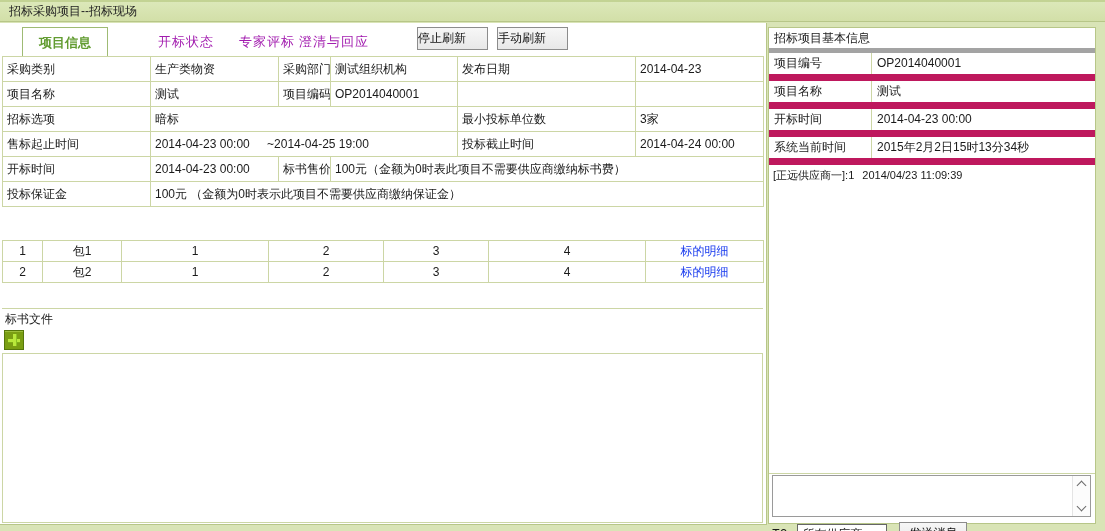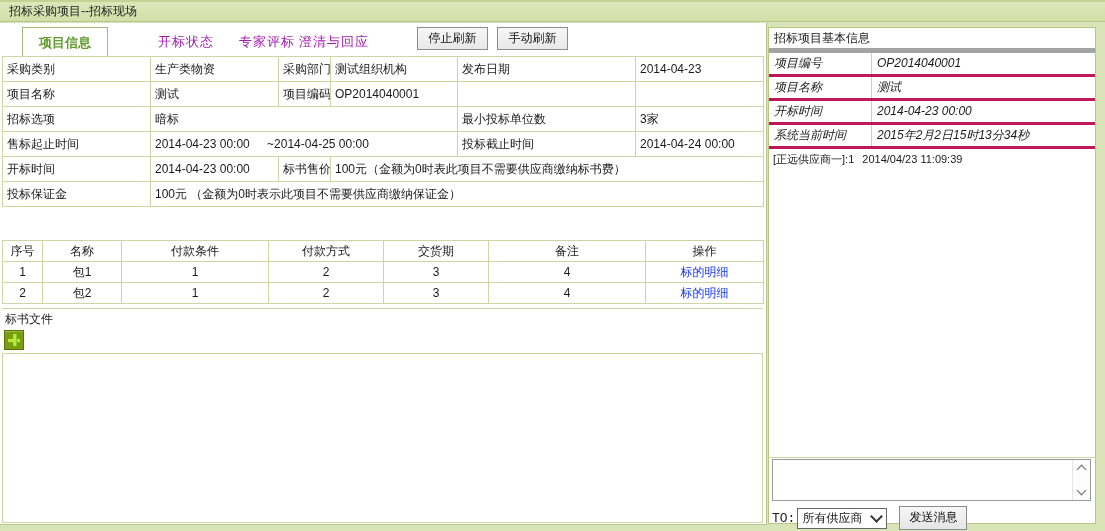--- a/index.html
+++ b/index.html
@@ -17,21 +17,21 @@
   .left-panel{position:absolute;left:0;top:23px;width:766px;height:501px;background:#fff;
               border-right:1px solid #b7c688;border-bottom:1px solid #b7c688;box-sizing:content-box;}
 
   .tab-active{position:absolute;left:22px;top:4px;width:84px;height:29px;background:#fff;
               border:1px solid #9fbb74;border-bottom:none;color:#629c31;font-weight:bold;
               text-align:center;line-height:29px;font-size:13px;cursor:pointer;}
   .tab{position:absolute;top:4px;height:29px;line-height:29px;color:#a21caf;font-size:13px;
        letter-spacing:1px;cursor:pointer;}
   .tab2{left:158px;} .tab3{left:239px;} .tab4{left:299px;}
   .btn{position:absolute;top:4px;width:71px;height:23px;background:linear-gradient(#f7f7f7,#e8e8e8);
-       border:1px solid #8c8c8c;font-size:12px;text-align:center;line-height:21px;cursor:pointer;
+       border:1px solid #8c8c8c;font-size:12px;line-height:21px;cursor:pointer;
        box-sizing:border-box;color:#111;}
   .btn-stop{left:417px;} .btn-manual{left:497px;}
 
   table{border-collapse:collapse;table-layout:fixed;}
   td,th{border:1px solid #ccd6a5;padding:0 4px;font-size:12px;font-weight:normal;
         overflow:hidden;white-space:nowrap;}
 
   .form-table{position:absolute;left:2px;top:33px;width:761px;}
   .form-table td{height:24px;}
   .tilde{margin-left:14px;}
@@ -48,21 +48,21 @@
   .add-btn::before{content:"";position:absolute;left:3px;top:8px;width:12px;height:3px;
            background:#b9e83b;box-shadow:0 1px 0 #7fae17;}
   .add-btn::after{content:"";position:absolute;left:8px;top:3px;width:3px;height:12px;
            background:#b9e83b;box-shadow:1px 0 0 #8cc223;}
   .file-list{border:1px solid #ccd6a5;height:168px;background:#fff;}
 
   
   .right-panel{position:absolute;left:768px;top:27px;width:328px;height:497px;background:#fff;
                border:1px solid #b7c688;box-sizing:border-box;}
   .rp-title{height:20px;line-height:20px;padding-left:5px;border-bottom:5px solid #a3a3a3;}
-  .rp-field{display:flex;height:21px;line-height:21px;border-bottom:3px solid #be185d;font-style:italic;}
+  .rp-field{display:flex;height:21px;line-height:21px;border-bottom:7px solid #be185d;}
   .rp-label{width:103px;padding-left:5px;border-right:1px solid #ccd6a5;box-sizing:border-box;}
   .rp-value{flex:1;padding-left:5px;white-space:nowrap;overflow:hidden;}
   .rp-log{height:302px;padding:3px 4px;font-size:11px;border-bottom:1px solid #ccd6a5;
           white-space:nowrap;overflow:hidden;}
   .rp-log .log-time{margin-left:8px;}
   .rp-msg-label{height:15px;line-height:15px;padding:1px 0 0 3px;}
   .msg-box{position:relative;margin:1px 4px 0 3px;height:42px;border:1px solid #9a9a9a;
            background:#fff;box-sizing:border-box;}
   .msg-scroll{position:absolute;right:0;top:0;bottom:0;width:17px;background:#fcfcfc;
               border-left:1px solid #e4e4e4;}
@@ -125,21 +125,21 @@
       <tr>
         <td>招标选项</td>
         <td colspan="3">暗标</td>
         <td>最小投标单位数</td>
         <td>3家</td>
       </tr>
       <tr>
         <td>售标起止时间</td>
         <td colspan="3">
           <span>2014-04-23 00:00</span>
-          <span class="tilde">~2014-04-25 00:00</span>
+          <span class="tilde">~2014-04-25 19:00</span>
         </td>
         <td>投标截止时间</td>
         <td>2014-04-24 00:00</td>
       </tr>
       <tr>
         <td>开标时间</td>
         <td>2014-04-23 00:00</td>
         <td>标书售价</td>
         <td colspan="3">100元（金额为0时表此项目不需要供应商缴纳标书费）</td>
       </tr>
@@ -154,29 +154,20 @@
       <colgroup>
           <col style="width:40px">
           <col style="width:79px">
           <col style="width:147px">
           <col style="width:115px">
           <col style="width:105px">
           <col style="width:157px">
           <col style="width:118px">
         </colgroup>
       <tbody>
-          <tr>
-        <th>序号</th>
-        <th>名称</th>
-        <th>付款条件</th>
-        <th>付款方式</th>
-        <th>交货期</th>
-        <th>备注</th>
-        <th>操作</th>
-      </tr>
       <tr>
         <td>1</td>
         <td>包1</td>
         <td>1</td>
         <td>2</td>
         <td>3</td>
         <td>4</td>
         <td><span class="link">标的明细</span></td>
       </tr>
       <tr>

